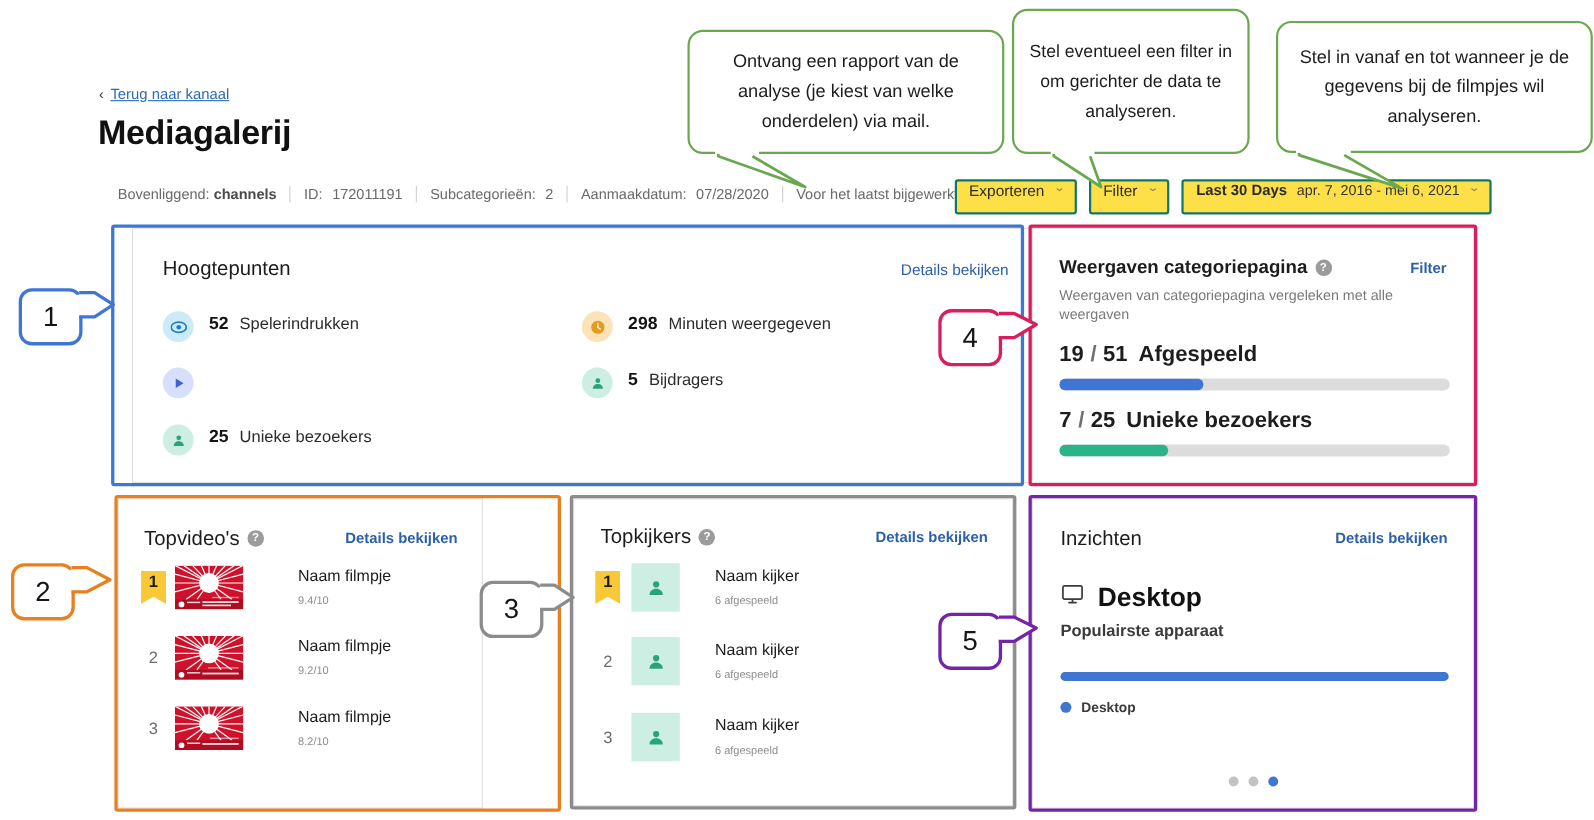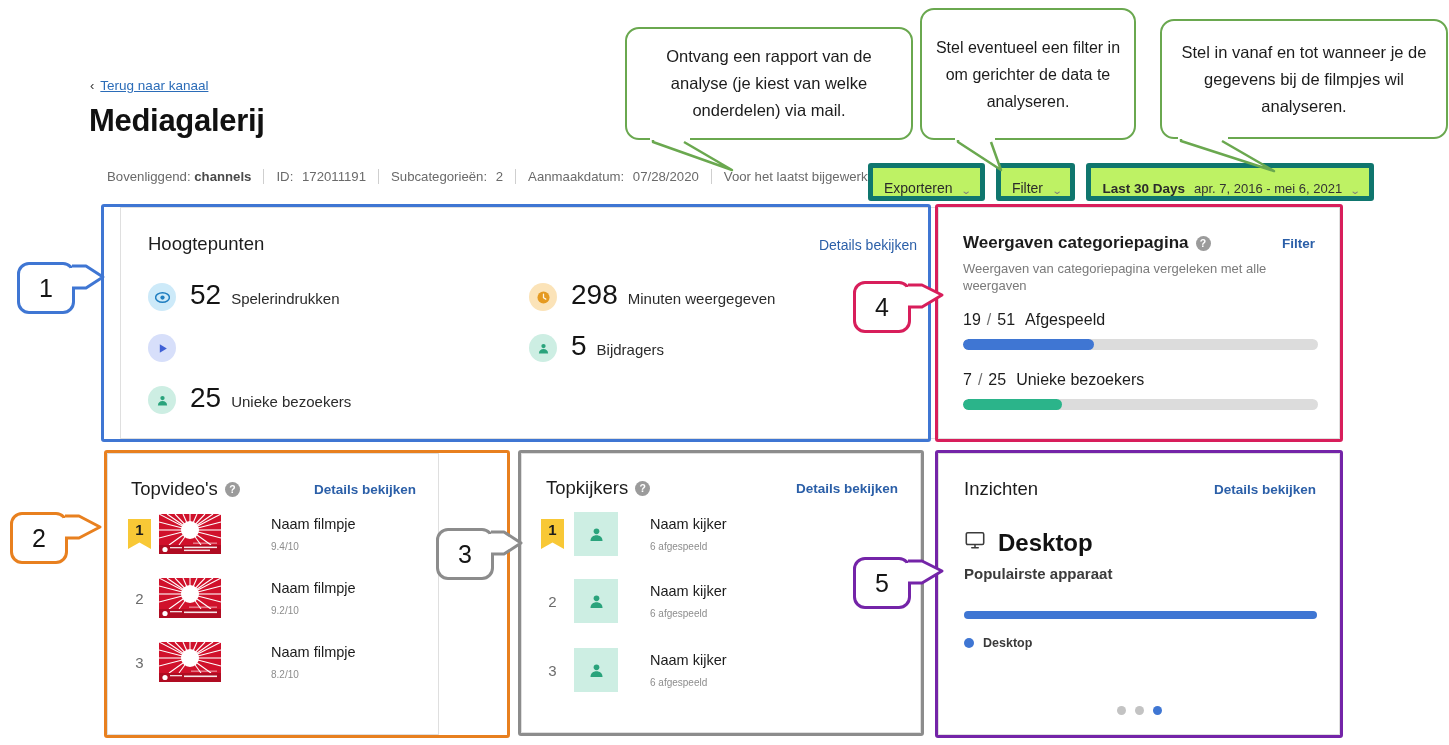--- a/index.html
+++ b/index.html
@@ -33,22 +33,22 @@
     display:flex;align-items:center;
     font-size:13.2px;color:#6a6a6a;white-space:nowrap;
   }
   .meta b{color:#4a4a4a;font-weight:bold;}
   .meta .sep{display:inline-block;width:1px;height:15px;background:#cfcfcf;margin:0 12px;}
   .meta .mi{margin-right:0px;}
   .meta .val{color:#6a6a6a;margin-left:5px;}
 
   .ctrls{position:absolute;top:163px;left:868px;display:flex;align-items:center;gap:11px;}
   .ctrl{
-    border:5px solid #0f766e;border-radius:3px;background:#bef264;
-    height:28px;display:flex;align-items:flex-end;gap:10px;
+    border:2px solid #0f766e;border-radius:3px;background:#fde047;
+    height:28px;display:flex;align-items:flex-start;gap:10px;
     padding:0 9px 0 11px;font-size:14px;color:#2b2b2b;cursor:pointer;
   }
   .ctrl .caret{font-size:10px;color:#7d7d7d;transform:scaleX(1.35);}
   .ctrl.range{gap:9px;}
   .ctrl.range .rlabel{font-weight:bold;font-size:13.5px;}
   .ctrl.range .rval{font-size:13px;color:#333;}
 
   
   .card{position:absolute;background:#fff;border:1px solid #dfdfdf;box-sizing:border-box;}
   .outline{position:absolute;box-sizing:border-box;border-radius:3px;pointer-events:none;}
@@ -58,27 +58,27 @@
   .help{
     display:inline-flex;align-items:center;justify-content:center;
     width:15px;height:15px;border-radius:50%;background:#9b9b9b;color:#fff;
     font-size:10.5px;font-weight:bold;line-height:1;cursor:pointer;
   }
   .link{font-size:14px;color:#2b5fa8;cursor:pointer;}
 
   
   .hl-item{position:absolute;display:flex;align-items:flex-start;gap:14px;}
   .hl-ico{width:28px;height:28px;border-radius:50%;flex:none;display:flex;align-items:center;justify-content:center;margin-top:2px;}
-  .hl-num{font-size:28px;font-weight:normal;color:#141414;line-height:28px;}
+  .hl-num{font-size:16px;font-weight:bold;color:#141414;line-height:28px;}
   .hl-lbl{font-size:15px;color:#2b2b2b;line-height:28px;margin-left:10px;}
   .hl-sub{font-size:12.5px;color:#9a9a9a;margin-top:-3px;}
 
   
   .pg-sub{font-size:13px;color:#7a7a7a;line-height:17px;}
-  .pg-row{font-size:16px;color:#1d1d1d;}
+  .pg-row{font-size:20px;color:#1d1d1d;font-weight:bold;}
   .pg-row .sl{color:#707070;margin:0 6px;}
   .pg-row .txt{margin-left:10px;}
   .bar{height:11px;border-radius:6px;background:#dcdcdc;overflow:hidden;}
   .bar > i{display:block;height:100%;border-radius:6px;}
 
   
   .rank-row{position:absolute;display:flex;align-items:center;}
   .rank-badge{
     width:23px;height:30px;background:#f8c836;color:#1c1c1c;
     font-size:15px;font-weight:bold;

